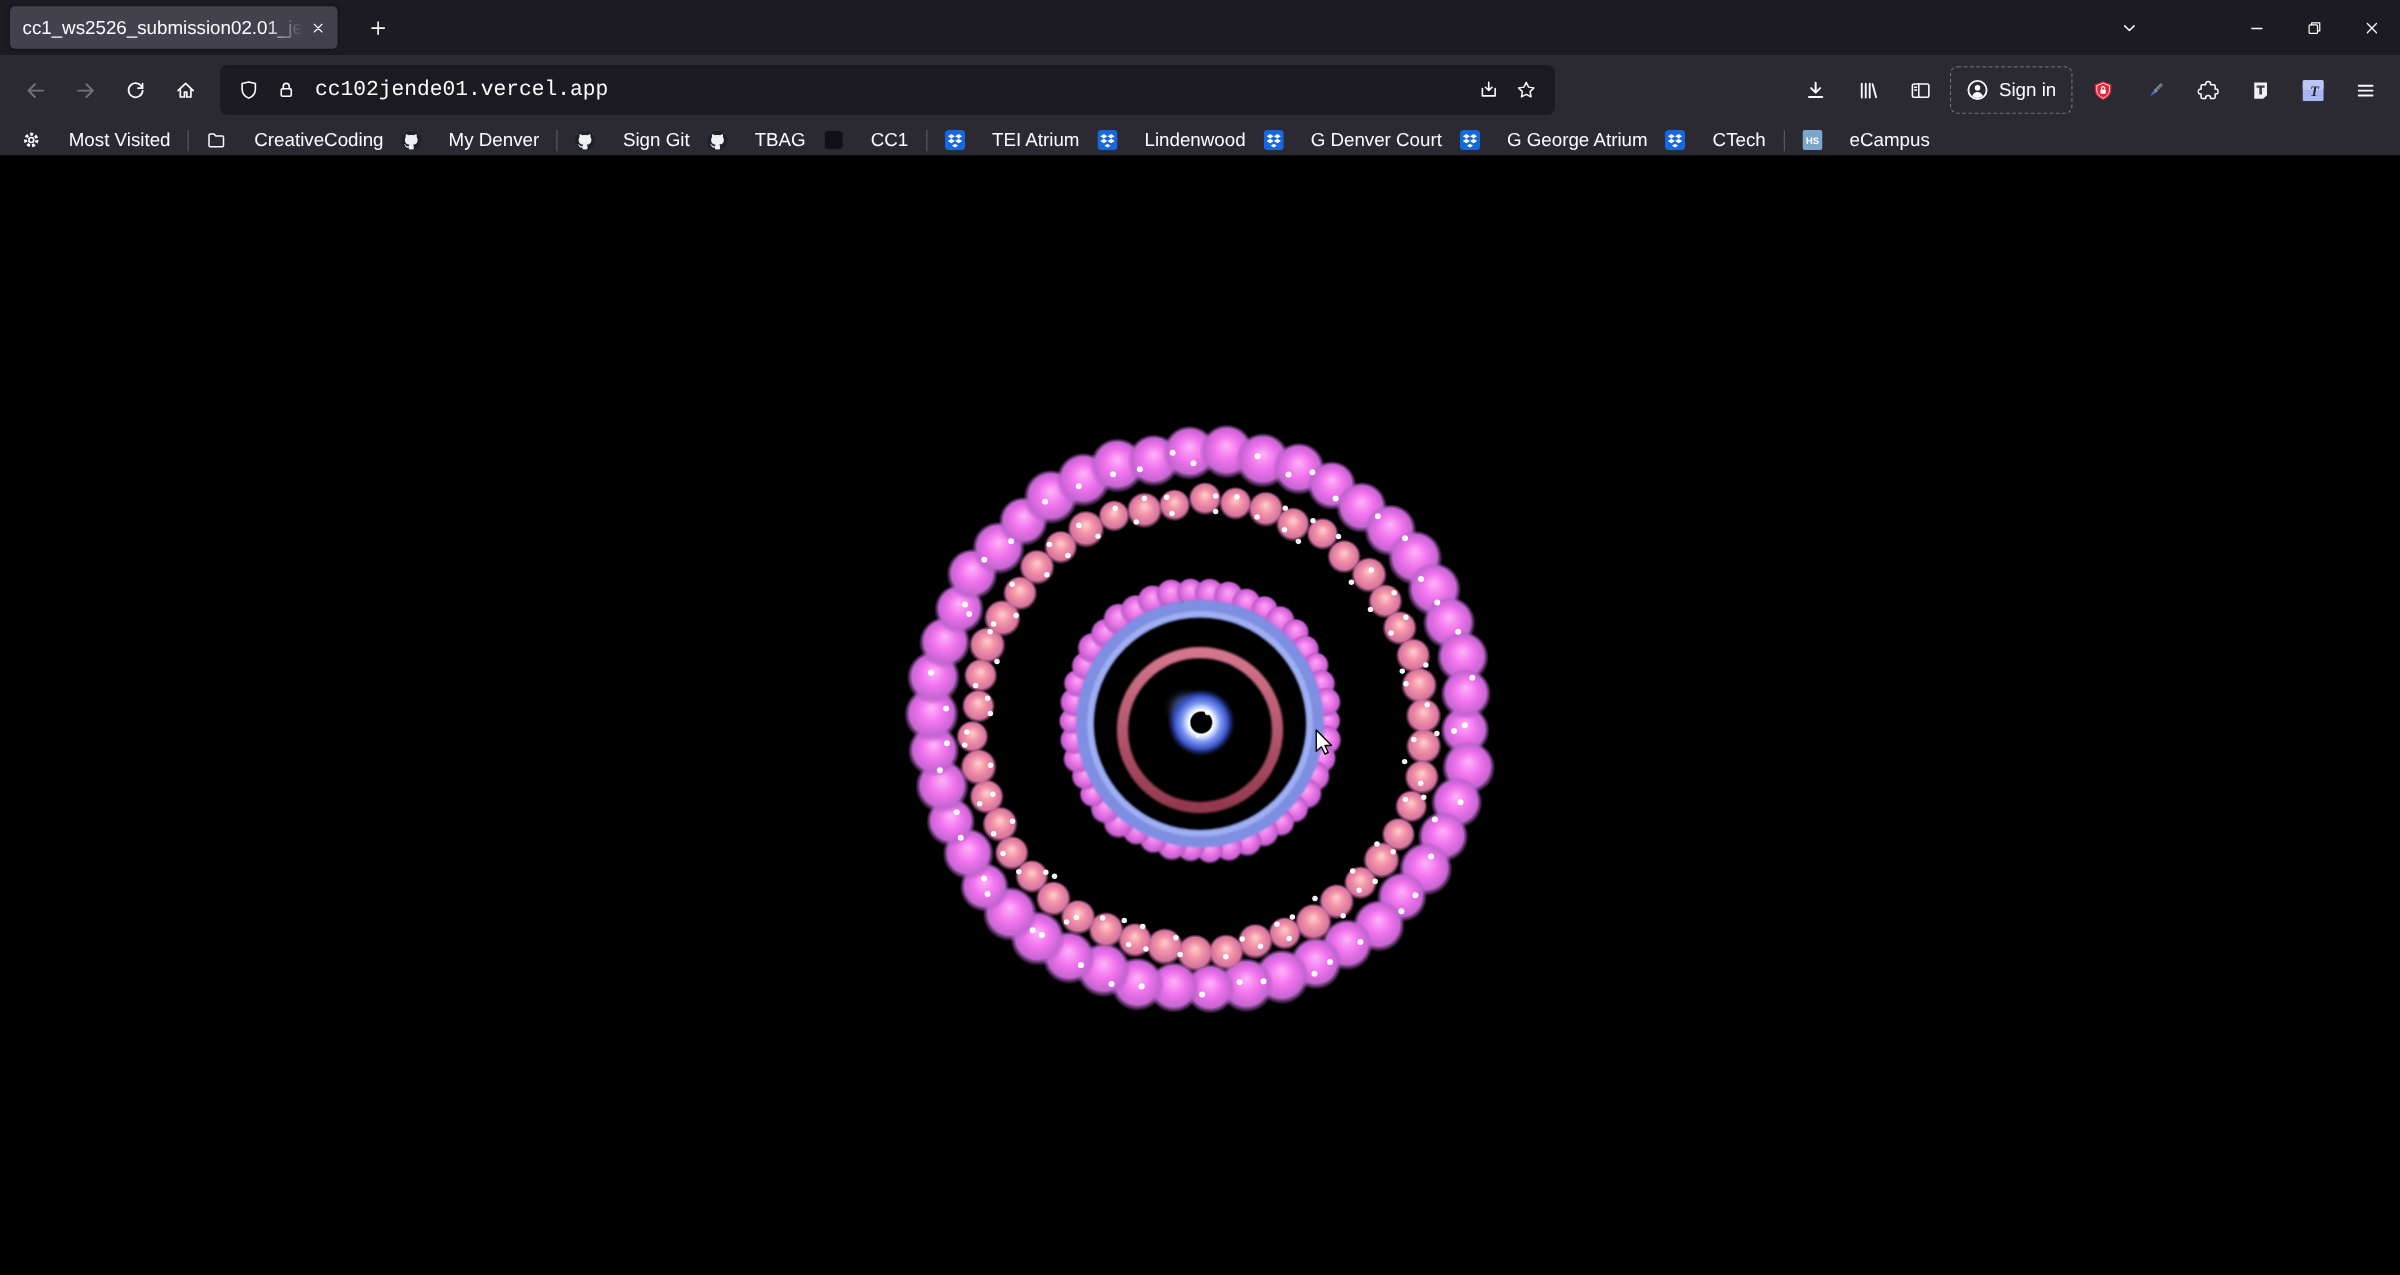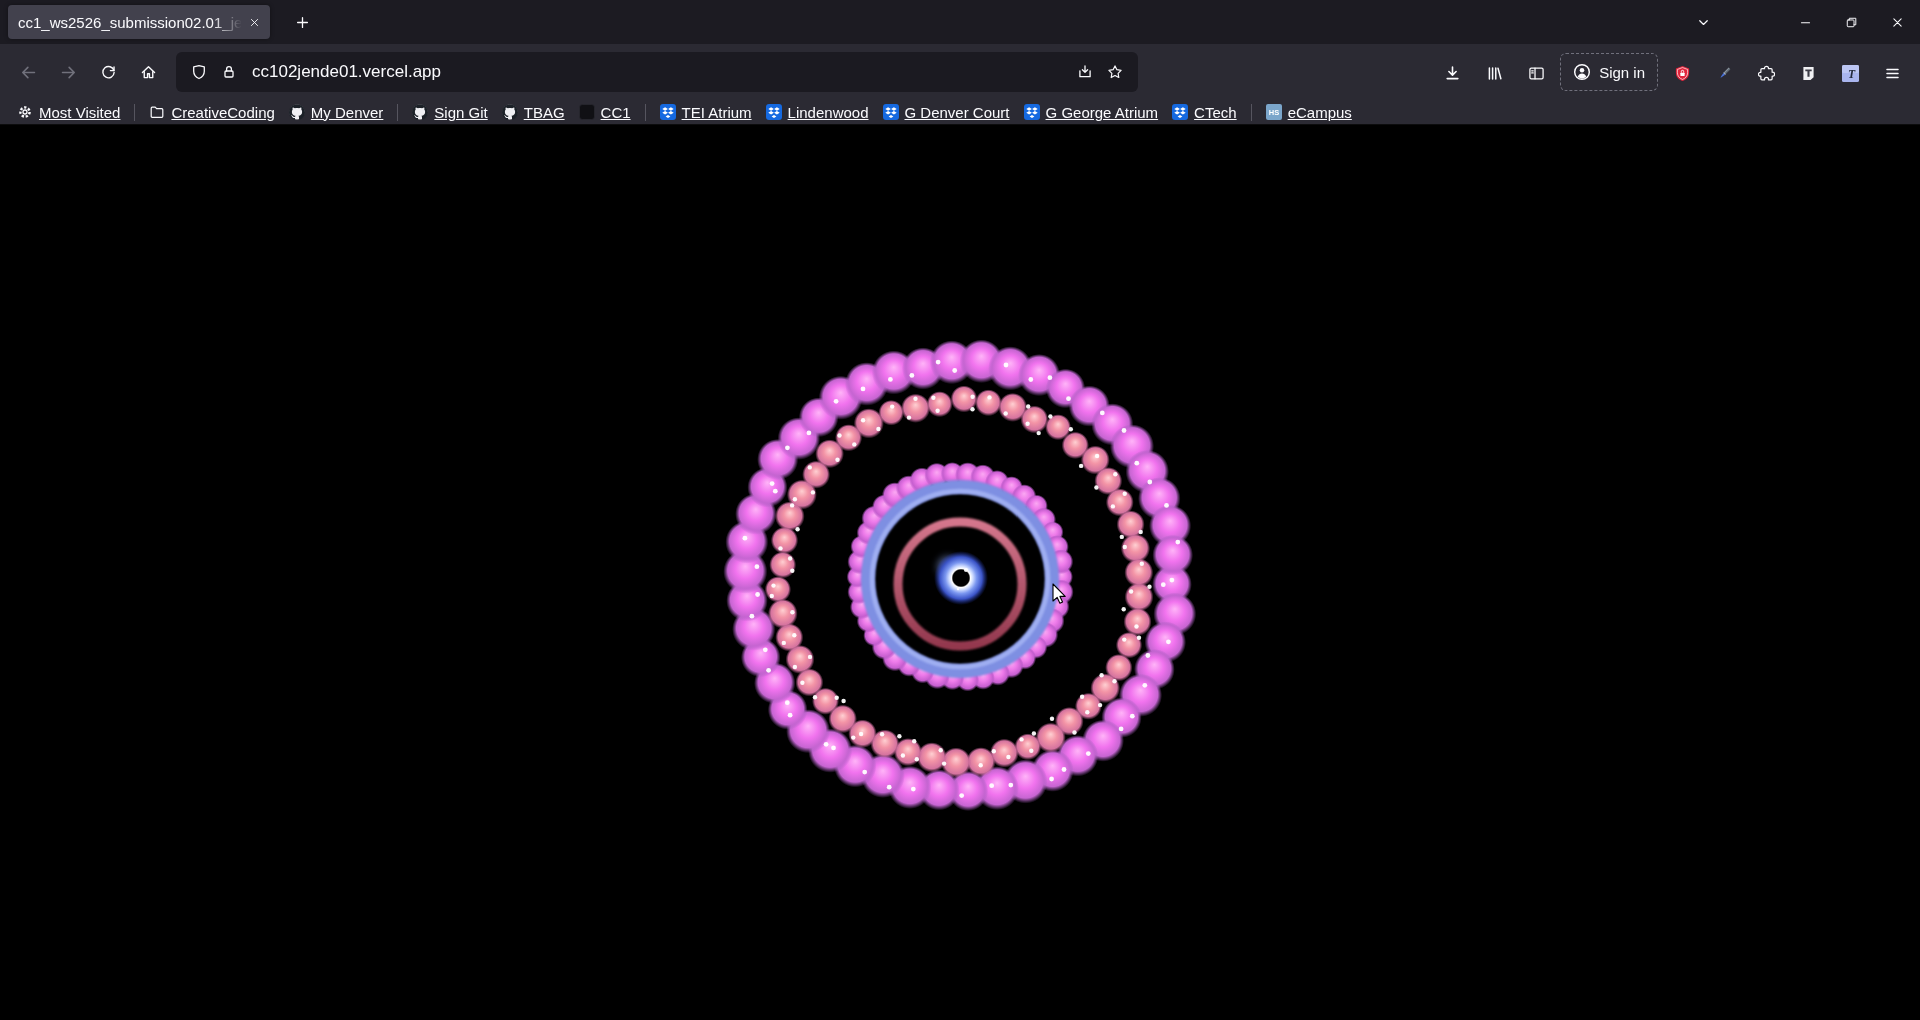--- a/index.html
+++ b/index.html
@@ -34,39 +34,39 @@
   .win-btn{width:46px;display:flex;align-items:center;justify-content:center;}
   .win-btn svg{width:13px;height:13px;}
   .win-btn:first-child{margin-right:56px;}
   .navbar{
     height:56px;background:var(--toolbar,#2b2a33);
     display:flex;align-items:center;padding:0 10px;box-sizing:border-box;gap:4px;
   }
   .nav-btn{width:36px;height:36px;border-radius:4px;display:flex;align-items:center;justify-content:center;flex:none;}
   .nav-btn svg{width:17px;height:17px;}
   .urlbar{
-    width:962px;height:40px;margin-left:6px;border-radius:6px;flex:none;
+    width:1068px;height:40px;margin-left:6px;border-radius:6px;flex:none;
     background:var(--urlbar,#1b1a21);display:flex;align-items:center;
-    padding:0 8px;box-sizing:border-box;gap:4px;
+    padding:0 8px;box-sizing:border-box;gap:4px;font-family:Liberation Mono, monospace;
   }
   .urlbar .page-ico{width:30px;height:30px;display:flex;align-items:center;justify-content:center;border-radius:4px;flex:none;}
   .urlbar .page-ico svg{width:16px;height:16px;}
   .url-text{flex:1;font-size:17px;color:var(--text,#fbfbfe);margin-left:4px;white-space:nowrap;overflow:hidden;}
-  .right-cluster{margin-left:auto;display:flex;align-items:flex-end;gap:6px;}
+  .right-cluster{margin-left:auto;display:flex;align-items:center;gap:6px;}
   .signin{
     display:flex;align-items:center;gap:8px;height:36px;padding:0 12px;
     border:1px dashed #70707c;border-radius:6px;font-size:15px;color:var(--text,#fbfbfe);
   }
   .signin svg{width:18px;height:18px;}
   .bookmarksbar{
     height:24px;background:var(--toolbar,#2b2a33);display:flex;align-items:center;
     padding:0 10px;font-size:15px;color:var(--text,#fbfbfe);
     border-bottom:1px solid #0c0c0d;
   }
-  .bm-item{display:flex;align-items:center;gap:6px;padding:1px 7px;border-radius:3px;flex:none;text-decoration:underline;}
+  .bm-item{display:flex;align-items:center;gap:22px;padding:1px 7px;border-radius:3px;flex:none;}
   .bm-item svg{width:16px;height:16px;display:block;}
   .bm-sep{width:1px;height:17px;background:#56555f;margin:0 7px;flex:none;}
   .content{position:relative;width:1920px;height:896px;background:var(--canvas,#000);}
   .content svg{display:block;}
   .ico svg{display:block;}
 </style>
 </head>
 <body style="--titlebar: #1c1b22; --toolbar: #2b2a33; --tab: #42414d; --urlbar: #1b1a21; --text: #fbfbfe; --canvas: #000000;">
 
 <div class="titlebar">

